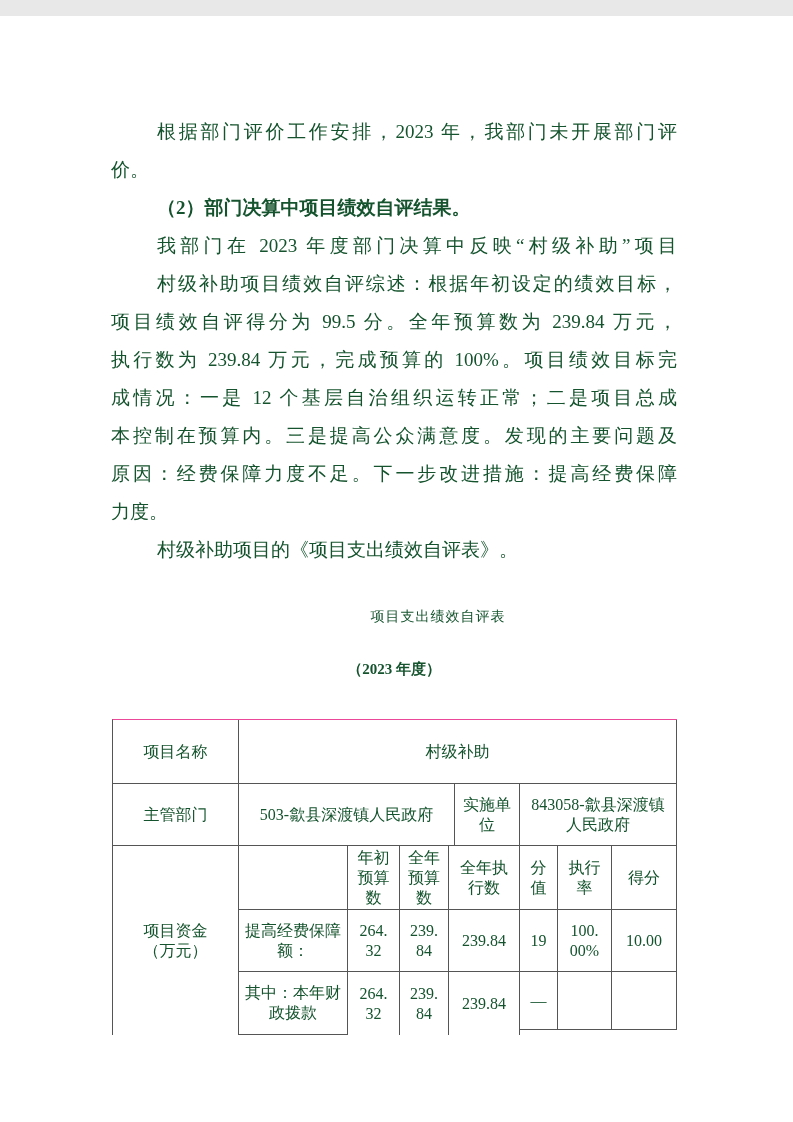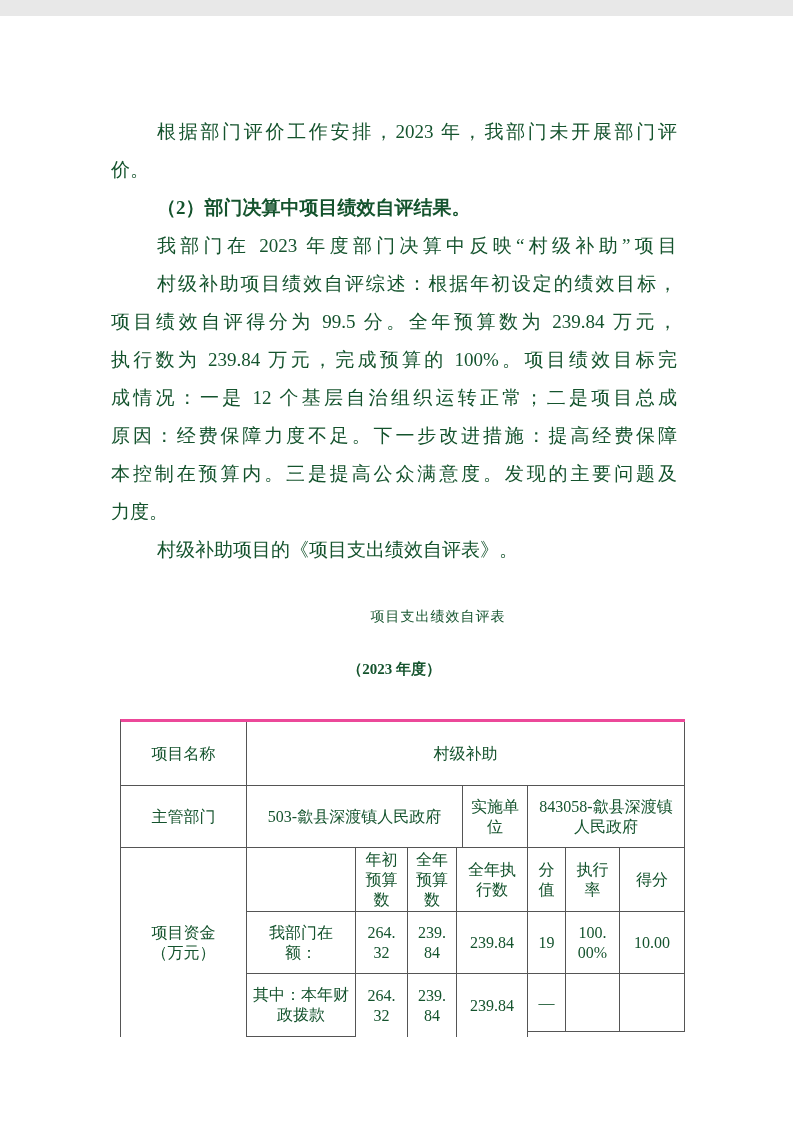--- a/index.html
+++ b/index.html
@@ -7,22 +7,22 @@
         font-family:"Liberation Serif","DejaVu Serif",serif;color:#14532d;overflow:hidden;}
   .body-text{position:absolute;left:111px;top:97px;width:566px;font-size:19px;}
   .ln{min-height:38px;line-height:38px;text-align:justify;}
   .just{text-align-last:justify;}
   .ind{text-indent:46px;}
   .bold{font-weight:bold;}
   .table-title{position:absolute;top:584px;left:111px;width:566px;box-sizing:border-box;
                padding-left:88px;text-align:center;font-size:14px;letter-spacing:1px;line-height:34px;}
   .table-sub{position:absolute;top:641px;left:111px;width:566px;text-align:center;
              font-size:15px;line-height:24px;font-weight:bold;}
-  .ptable{position:absolute;left:120px;top:703px;width:564px;height:315px;
-          border-top:3px solid #ec4899;border-left:1px solid #555;font-size:16px;}
+  .ptable{position:absolute;left:112px;top:703px;width:564px;height:315px;
+          border-top:1px solid #ec4899;border-left:1px solid #555;font-size:16px;}
   .cell{position:absolute;box-sizing:border-box;display:flex;align-items:center;justify-content:center;
         text-align:center;white-space:pre-line;line-height:20px;padding:1px;
         border-right:1px solid #555;border-bottom:1px solid #555;}
   .nb{border-bottom:none;}
   
   .a1{left:0;top:0;width:126px;height:64px;}
   .b1{left:126px;top:0;width:438px;height:64px;}
   
   .a2{left:0;top:64px;width:126px;height:62px;}
   .b2{left:126px;top:64px;width:216px;height:62px;}
@@ -62,22 +62,22 @@
 
   <div class="body-text">
     <div class="ln ind just">根据部门评价工作安排，2023 年，我部门未开展部门评</div>
     <div class="ln">价。</div>
     <div class="ln ind bold">（2）部门决算中项目绩效自评结果。</div>
     <div class="ln ind just">我部门在 2023 年度部门决算中反映“村级补助”项目</div>
     <div class="ln ind just">村级补助项目绩效自评综述：根据年初设定的绩效目标，</div>
     <div class="ln just">项目绩效自评得分为 99.5 分。全年预算数为 239.84 万元，</div>
     <div class="ln just">执行数为 239.84 万元，完成预算的 100%。项目绩效目标完</div>
     <div class="ln just">成情况：一是 12 个基层自治组织运转正常；二是项目总成</div>
+    <div class="ln just">本控制在预算内。三是提高公众满意度。发现的主要问题及</div>
     <div class="ln just">原因：经费保障力度不足。下一步改进措施：提高经费保障</div>
-    <div class="ln just">本控制在预算内。三是提高公众满意度。发现的主要问题及</div>
     <div class="ln">力度。</div>
     <div class="ln ind">村级补助项目的《项目支出绩效自评表》。</div>
   </div>
 
   <div class="table-title">项目支出绩效自评表</div>
   <div class="table-sub">（2023 年度）</div>
 
   <div class="ptable">
 
     <div class="cell a1">项目名称</div>
@@ -101,21 +101,21 @@
 预算
 数</div>
     <div class="cell h3">全年执
 行数</div>
     <div class="cell h4">分
 值</div>
     <div class="cell h5">执行
 率</div>
     <div class="cell h6">得分</div>
 
-    <div class="cell r4l">我部门在
+    <div class="cell r4l">提高经费保障
 额：</div>
     <div class="cell r4a">264.
 32</div>
     <div class="cell r4b">239.
 84</div>
     <div class="cell r4c">239.84</div>
     <div class="cell r4d">19</div>
     <div class="cell r4e">100.
 00%</div>
     <div class="cell r4f">10.00</div>

